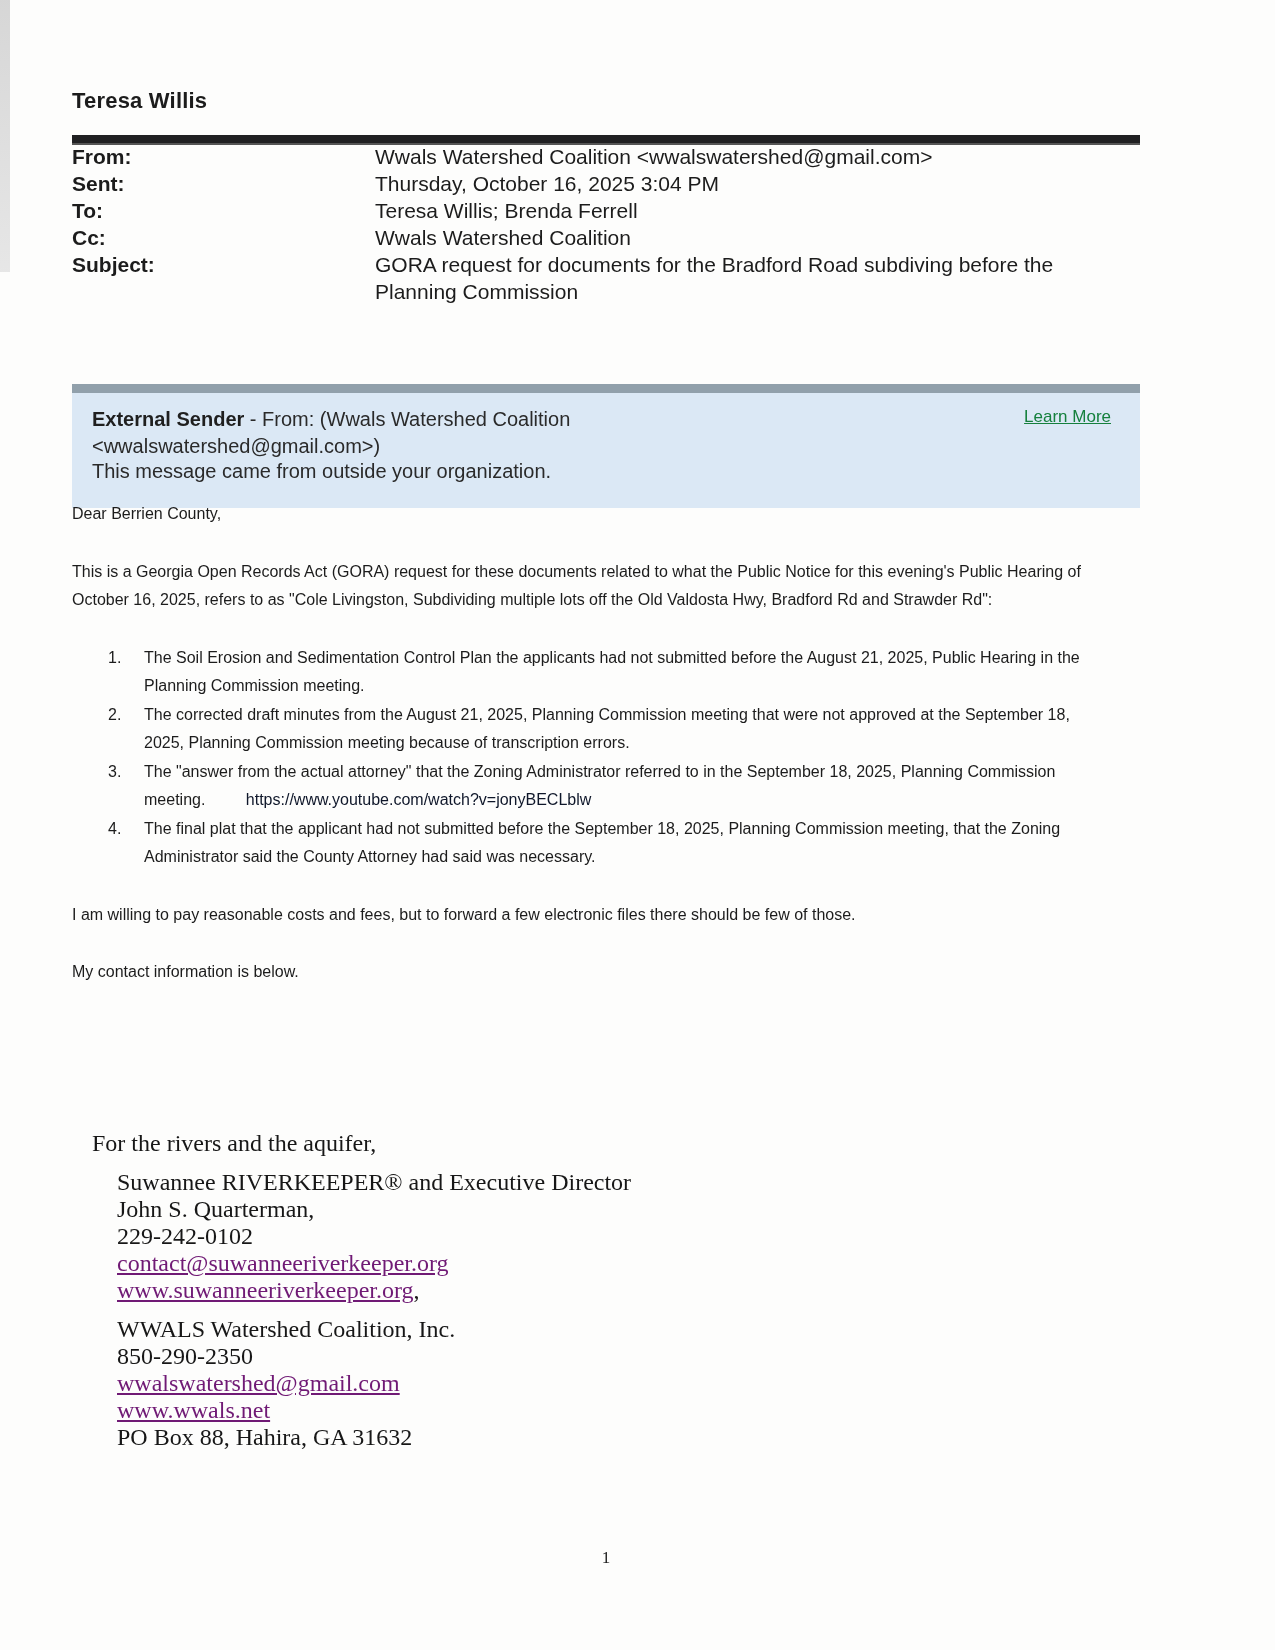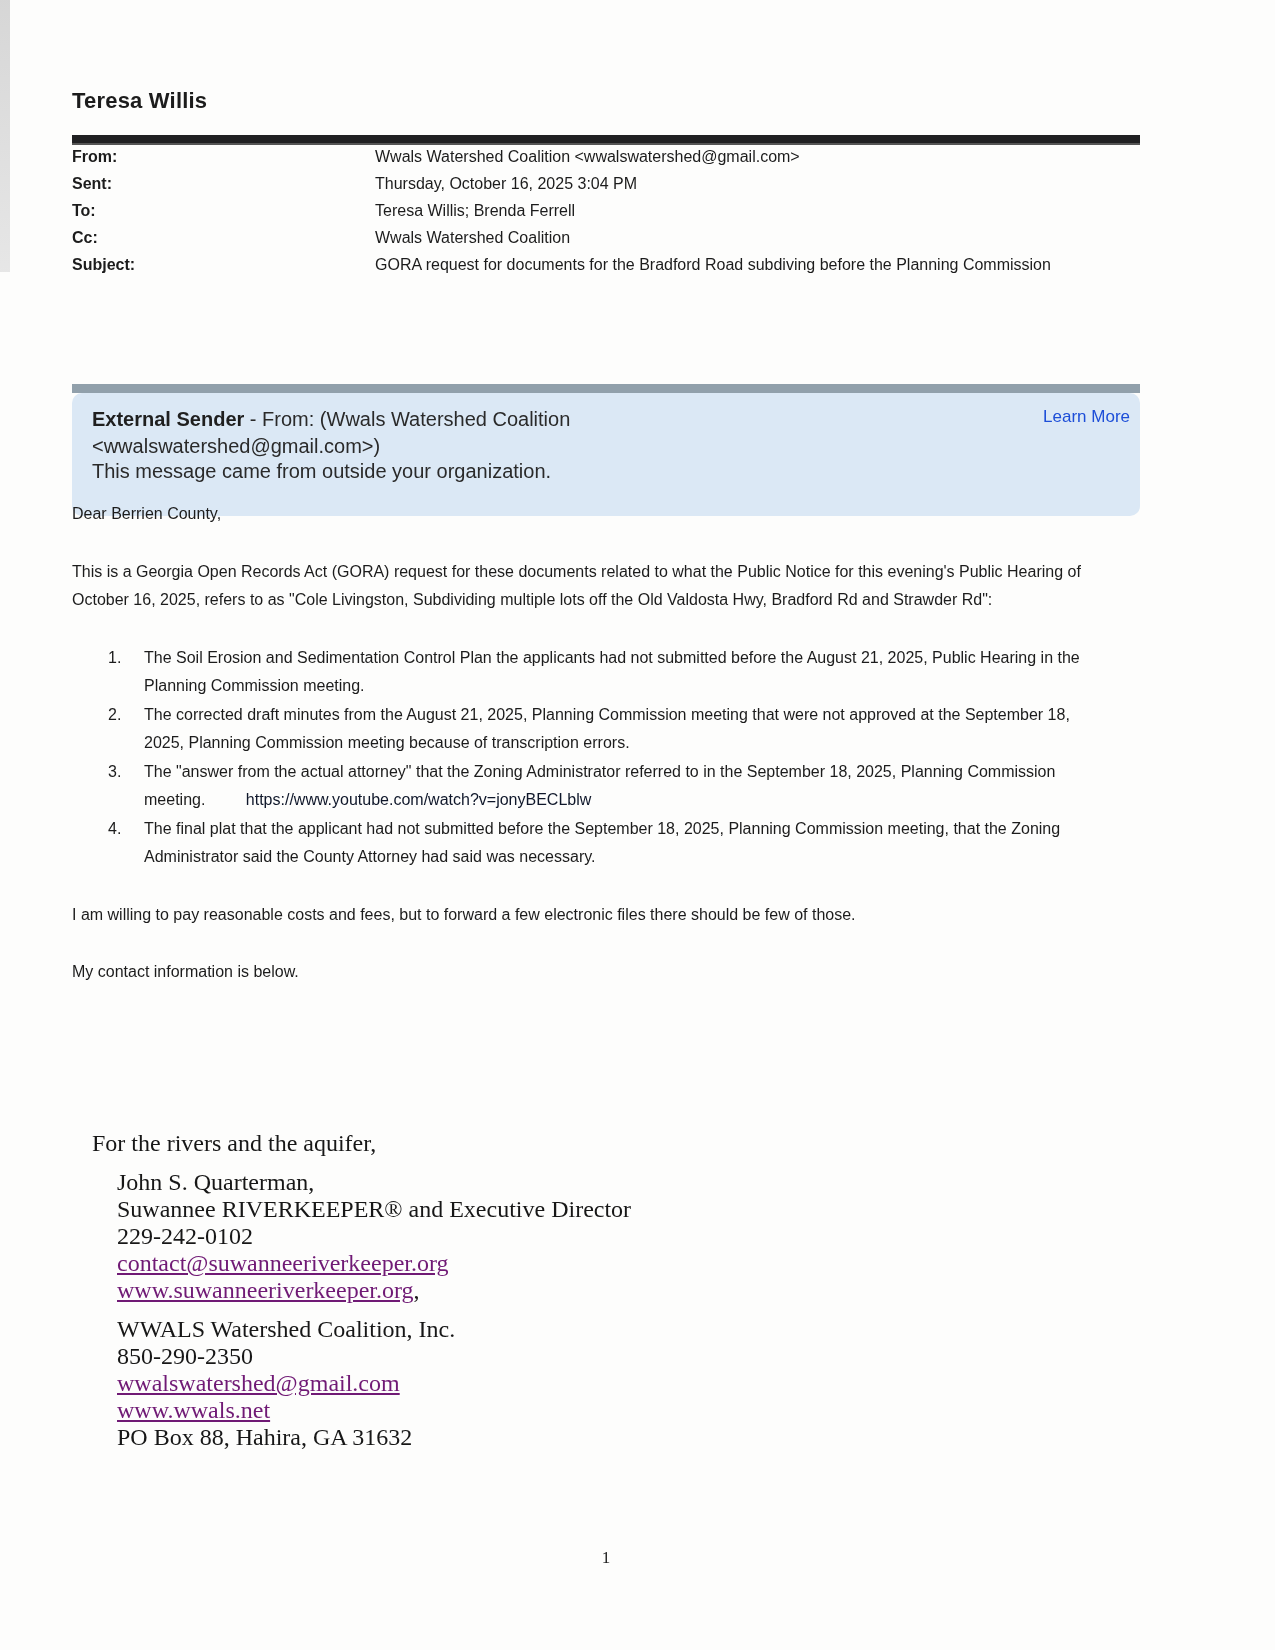--- a/index.html
+++ b/index.html
@@ -30,43 +30,43 @@
     padding-bottom: 21px;
     letter-spacing: 0.2px;
   }
   .header-rule {
     height: 8px;
     background: #202022;
     border-bottom: 2px solid #555;
   }
 
   
-  .fields { top: 143px; font-size: 16px; }
+  .fields { top: 143px; font-size: 21px; }
   .field-row { display: flex; line-height: 27px; }
   .field-label { width: 303px; font-weight: bold; flex: 0 0 auto; }
   .field-value { width: 705px; }
 
   
   .banner { top: 384px; }
   .banner-strip { height: 9px; background: #91a0ab; }
   .banner-body {
     position: relative;
     background: #dbe8f5;
-    padding: 13px 20px 32px 20px;
+    padding: 13px 20px 24px 20px;
     min-height: 78px;
-    border-radius: 10px;
   }
   .banner-text { width: 600px; font-size: 20px; line-height: 27px; color: #2a2a2a; }
   .banner-title-bold { font-weight: bold; color: #1f1f1f; }
   .banner-subtitle { font-size: 20px; line-height: 20px; color: #2a2a2a; margin-top: 1px; }
   .learn-more {
     position: absolute;
-    top: 14px; right: 10px;
+    top: 14px; right: 29px;
     font-size: 17px;
-    color: #1d4ed8;
+    color: #15803d;
+    text-decoration: underline;
     cursor: pointer;
   }
 
   
   .body-text { top: 500px; font-size: 16px; line-height: 28.5px; width: 1040px; }
   .body-text p { margin: 0 0 29px 0; }
   .numbered-list { margin: 0 0 29px 0; }
   .list-item { display: flex; }
   .list-marker { width: 36px; flex: 0 0 auto; text-align: left; padding-left: 36px; box-sizing: content-box; }
   .list-text { width: 968px; }
@@ -166,22 +166,22 @@
       </div>
     </div>
 
     <p>I am willing to pay reasonable costs and fees, but to forward a few electronic files there should be few of those.</p>
     <p>My contact information is below.</p>
   </div>
 
   <div class="content signature" style="position:absolute;">
     <div class="sig-closing">For the rivers and the aquifer,</div>
     <div class="sig-block">
+      <span class="sig-line">Suwannee RIVERKEEPER® and Executive Director</span>
       <span class="sig-line">John S. Quarterman,</span>
-      <span class="sig-line">Suwannee RIVERKEEPER® and Executive Director</span>
       <span class="sig-line">229-242-0102</span>
       <span class="sig-line"><a class="sig-link">contact@suwanneeriverkeeper.org</a></span>
       <span class="sig-line"><a class="sig-link">www.suwanneeriverkeeper.org</a><span class="sig-suffix">,</span></span>
     </div>
     <div class="sig-block">
       <span class="sig-line">WWALS Watershed Coalition, Inc.</span>
       <span class="sig-line">850-290-2350</span>
       <span class="sig-line"><a class="sig-link">wwalswatershed@gmail.com</a></span>
       <span class="sig-line"><a class="sig-link">www.wwals.net</a></span>
       <span class="sig-line">PO Box 88, Hahira, GA 31632</span>

